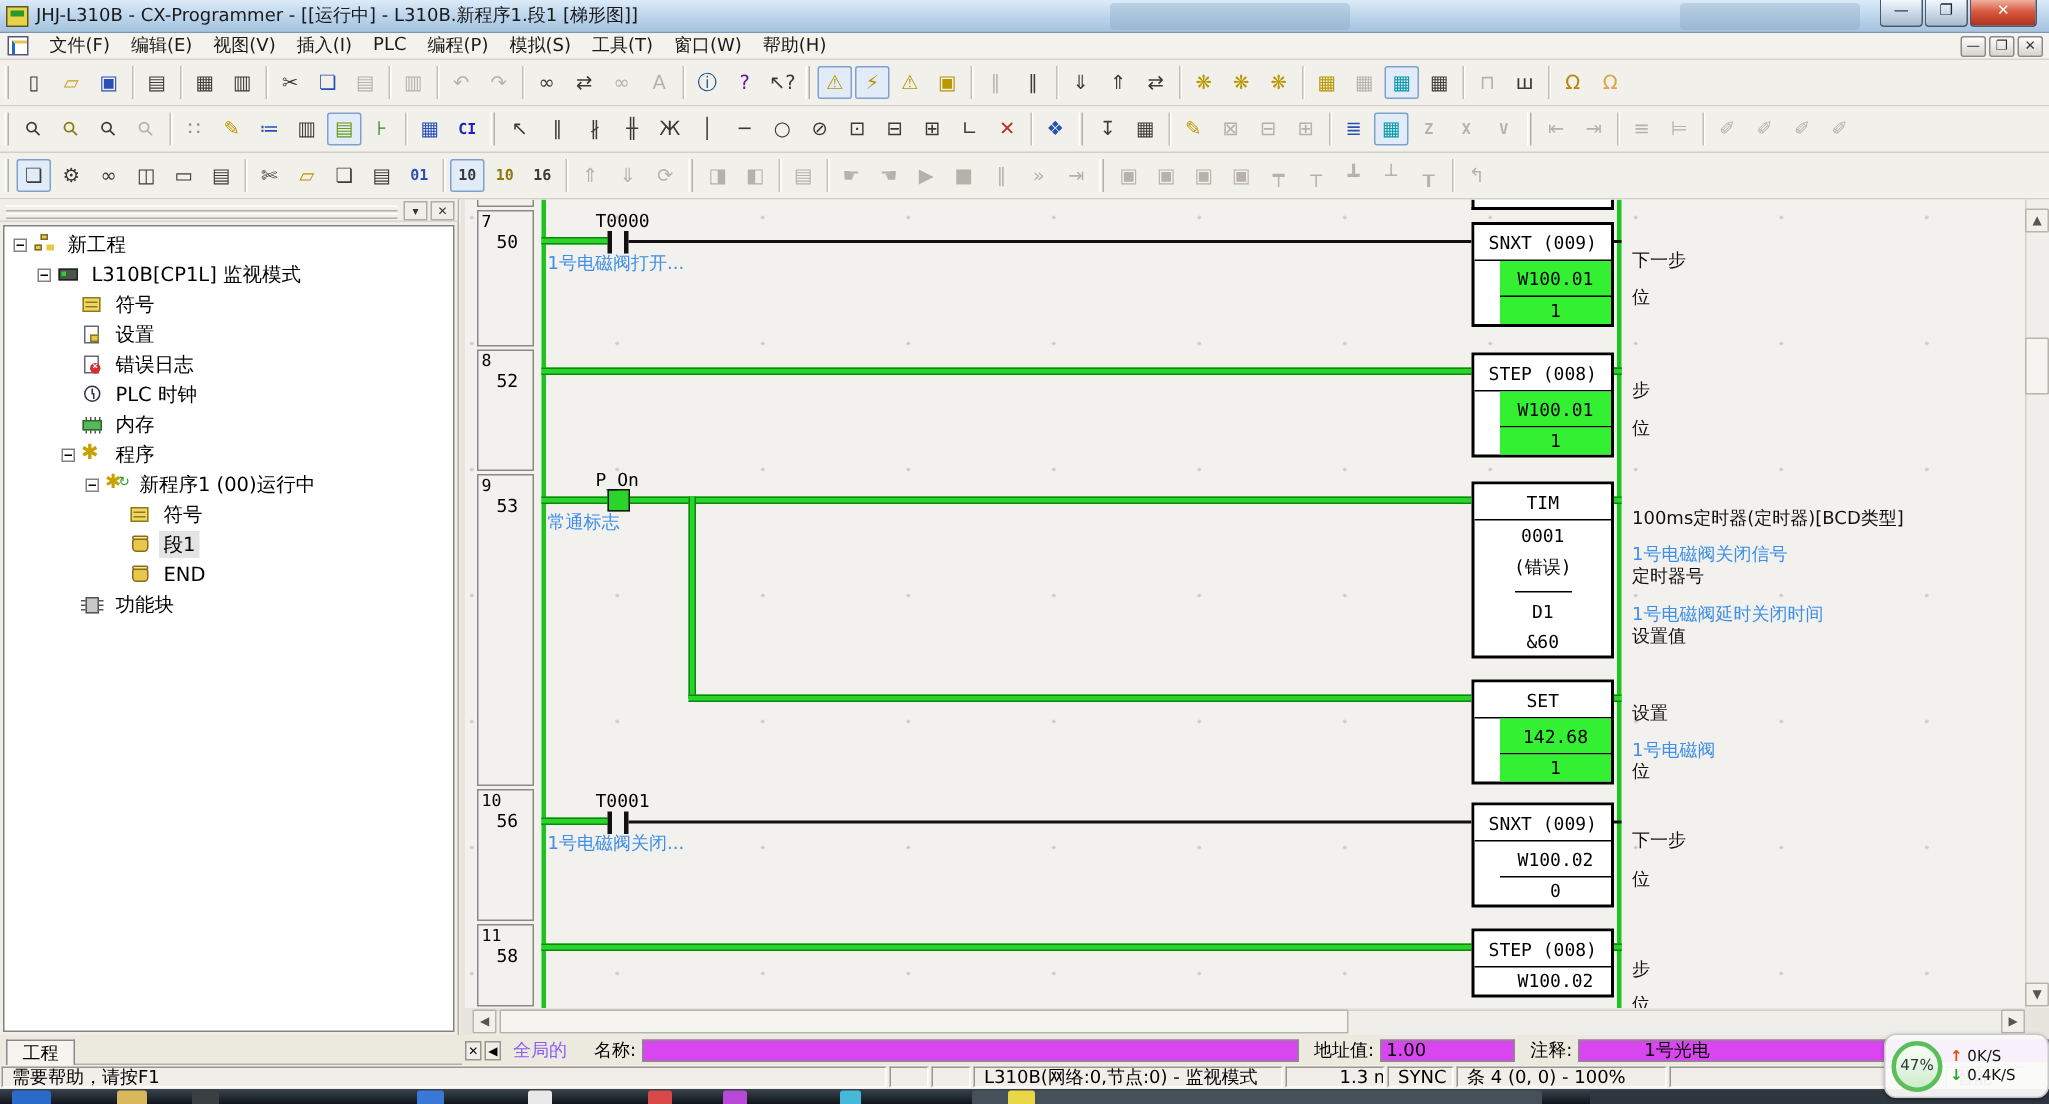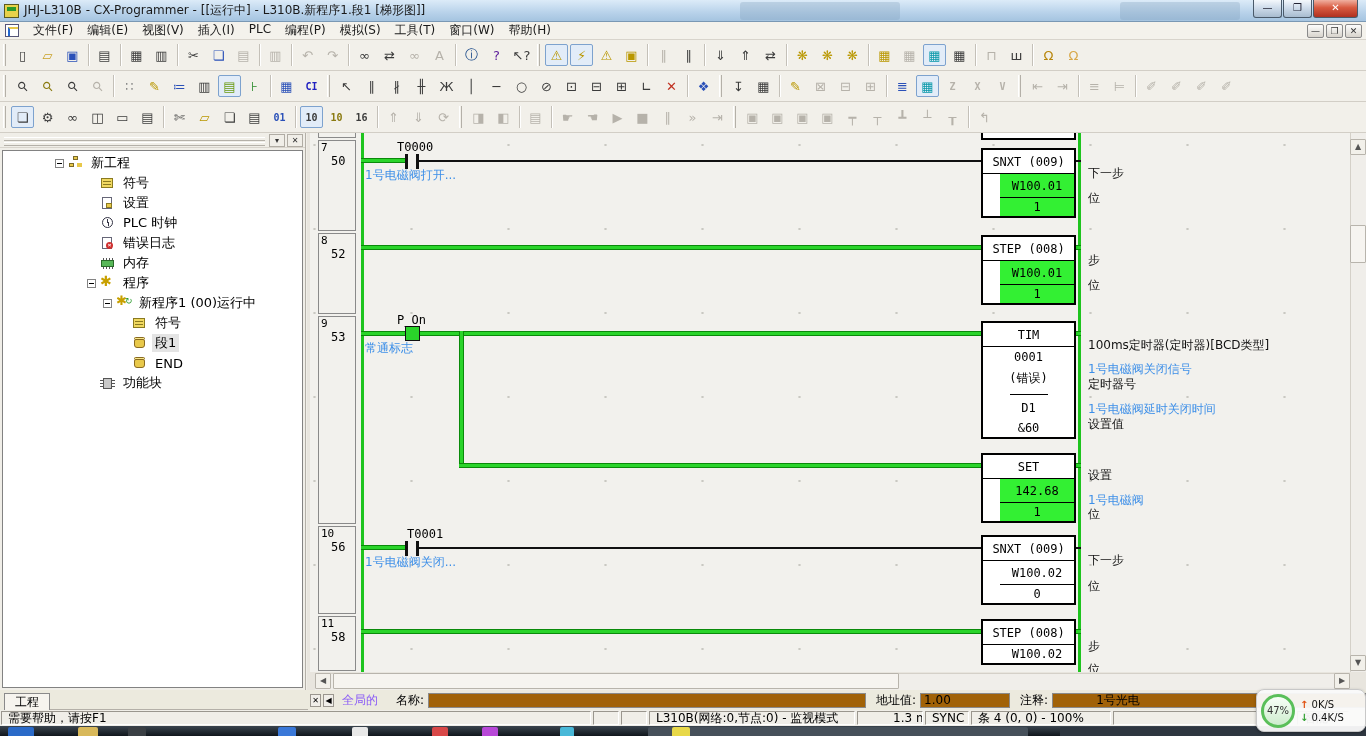--- a/index.html
+++ b/index.html
@@ -42,21 +42,21 @@
   .tb-sep { width:1px; height:22px; background:#c4c0b8; box-shadow:1px 0 0 #ffffff; margin:0 3px; flex:none;}
   .tb-grip { width:3px; height:22px; border-left:1px solid #fff; border-right:1px solid #b4b0a8; margin:0 4px 0 3px; flex:none;}
 
   
   #workspace { position:absolute; left:0; top:133px; width:306px; height:557px; background:#f0eee8; border-right:1px solid #b4b0a8;}
   #ws-head { height:15px; background:#f0eee8; border-bottom:1px solid #d8d4cc; position:relative; }
   #ws-head::before { content:""; position:absolute; left:4px; right:40px; top:4px; height:2px; border-top:1px solid #fff; border-bottom:1px solid #b4b0a8;}
   #ws-head::after { content:""; position:absolute; left:4px; right:40px; top:9px; height:2px; border-top:1px solid #fff; border-bottom:1px solid #b4b0a8;}
   .ws-btn { position:absolute; top:1px; width:16px; height:13px; border:1px solid #b0aca4; background:#f0eee8; font-size:8px; line-height:11px; text-align:center; color:#333;}
   #tree { position:absolute; left:2px; top:17px; right:2px; bottom:2px; background:#ffffff; border:1px solid #828282; overflow:hidden; padding-top:2px;}
-  .tnode { height:20px; display:flex; align-items:center; font-size:13px; color:#000; white-space:nowrap;margin-left:46px; }
+  .tnode { height:20px; display:flex; align-items:center; font-size:13px; color:#000; white-space:nowrap; }
   .texp { width:9px; height:9px; border:1px solid #848484; background:#fff; position:relative; margin-right:4px; flex:none;}
   .texp::after { content:""; position:absolute; left:1px; top:3px; width:5px; height:1px; background:#000; }
   .tspace { width:13px; flex:none; }
   .tlabel { padding:0 3px; }
   .tlabel.sel { background:#e4e4e4; }
   .ti { width:16px; height:14px; position:relative; margin-right:4px; flex:none; }
   .ti i { position:absolute; }
   .ti.proj i.a{left:5px;top:0;width:5px;height:4px;background:#e8c84a;border:1px solid #7a6a2a;}
   .ti.proj i.b{left:1px;top:7px;width:5px;height:4px;background:#e8c84a;border:1px solid #7a6a2a;box-shadow:8px 0 0 #e8c84a;}
   .ti.plc i.a{left:1px;top:3px;width:13px;height:8px;background:#4a564a;border:1px solid #222;}
@@ -115,21 +115,21 @@
 
   
   #bottom-strip { position:absolute; left:0; top:690px; width:1366px; height:20px; background:#eceade; display:flex; align-items:center; }
   #proj-tab { width:46px; height:17px; margin:2px 0 0 4px; background:#f6f4ee; border:1px solid #8a8a8a; border-bottom:none;
     font-size:12px; text-align:center; line-height:16px; color:#000; }
   #tab-rest { flex:1; height:100%; border-bottom:1px solid #b4b0a8; }
   #addr-bar { position:absolute; left:308px; top:690px; width:1058px; height:20px; background:#eceade; display:flex; align-items:center; font-size:12px; color:#000;}
   .mini-btn { width:11px; height:13px; border:1px solid #9a968e; background:#f0eee8; font-size:8px; line-height:11px; text-align:center; margin-left:2px; flex:none;}
   #global-lbl { color:#8b5cf6; margin:0 8px 0 8px; }
   .ylabel { margin:0 4px 0 10px; white-space:nowrap; }
-  .yfield { background:#a16207; border:1px solid #8a8a8a; height:15px; font-size:12px; padding:0 3px; line-height:13px; color:#000; white-space:nowrap; overflow:hidden;}
+  .yfield { background:#d946ef; border:1px solid #8a8a8a; height:15px; font-size:12px; padding:0 3px; line-height:13px; color:#000; white-space:nowrap; overflow:hidden;}
   #f-name { width:438px; } #f-addr { width:90px; } #f-cmt { flex:1; margin-right:0;padding-left:43px; }
 
   
   #statusbar { position:absolute; left:0; top:710px; width:1366px; height:16px; background:#f0eee8; display:flex; font-size:12px; color:#000; }
   .seg { border:1px solid; border-color:#9a968e #ffffff #ffffff #9a968e; height:14px; margin:1px 1px 0 1px; padding:0 6px;
     line-height:12px; white-space:nowrap; overflow:hidden; }
 
   
   #taskbar { position:absolute; left:0; top:726px; width:1366px; height:10px; background:linear-gradient(#3a444e,#10161c); overflow:hidden;}
   .tk { position:absolute; top:1px; height:9px; border-radius:2px 2px 0 0; }
@@ -595,51 +595,59 @@
     </div>
     <div id="tree">
         <div class="tnode" style="padding-left: 6px;">
           <div class="texp"></div>
           <div class="ti proj">
             <i class="a"></i>
             <i class="b"></i>
           </div>
           <span class="tlabel">新工程</span>
         </div>
+        <div class="tnode" style="padding-left: 22px;">
+          <div class="texp"></div>
+          <div class="ti plc">
+            <i class="a"></i>
+            <i class="b"></i>
+          </div>
+          <span class="tlabel">L310B[CP1L] 监视模式</span>
+        </div>
         <div class="tnode" style="padding-left: 38px;">
           <div class="tspace"></div>
           <div class="ti sym">
             <i class="a"></i>
             <i class="b"></i>
           </div>
           <span class="tlabel">符号</span>
         </div>
         <div class="tnode" style="padding-left: 38px;">
           <div class="tspace"></div>
           <div class="ti set">
             <i class="a"></i>
             <i class="b"></i>
           </div>
           <span class="tlabel">设置</span>
         </div>
         <div class="tnode" style="padding-left: 38px;">
           <div class="tspace"></div>
-          <div class="ti clk">
-            <i class="a"></i>
-            <i class="b"></i>
-          </div>
-          <span class="tlabel">PLC 时钟</span>
+          <div class="ti err">
+            <i class="a"></i>
+            <i class="b">×</i>
+          </div>
+          <span class="tlabel">错误日志</span>
         </div>
         <div class="tnode" style="padding-left: 38px;">
           <div class="tspace"></div>
-          <div class="ti err">
-            <i class="a"></i>
-            <i class="b">×</i>
-          </div>
-          <span class="tlabel">错误日志</span>
+          <div class="ti clk">
+            <i class="a"></i>
+            <i class="b"></i>
+          </div>
+          <span class="tlabel">PLC 时钟</span>
         </div>
         <div class="tnode" style="padding-left: 38px;">
           <div class="tspace"></div>
           <div class="ti mem">
             <i class="a"></i>
             <i class="b"></i>
           </div>
           <span class="tlabel">内存</span>
         </div>
         <div class="tnode" style="padding-left: 38px;">
@@ -767,21 +775,21 @@
         <div class="bcomment b" style="left: 778px; top: 359px;">1号电磁阀</div>
         <div class="bcomment k" style="left: 778px; top: 373px;">位</div>
         <div class="mcell" style="top: 393px; height: 88px;">
           <div class="mnum">10</div>
           <div class="mstep">56</div>
         </div>
         <div class="wire-g" style="left: 51px; top: 412px; width: 44px;"></div>
         <div class="wire-k" style="left: 109px; top: 414px; width: 562px;"></div>
         <div class="contact-bar" style="left: 95px; top: 408px;"></div>
         <div class="contact-bar" style="left: 106px; top: 408px;"></div>
-        <div class="clabel" style="left: 97px; top: 394px;">T0001</div>
+        <div class="clabel" style="left: 87px; top: 394px;">T0001</div>
         <div class="ccomment" style="left: 55px; top: 421px;">1号电磁阀关闭...</div>
         <div class="blk" style="left: 671px; top: 402px;">
           <div class="blk-h">SNXT (009)</div>
           <div class="blk-row">W100.02</div>
           <div class="blk-row">0</div>
         </div>
         <div class="wire-k" style="left: 766px; top: 414px; width: 5px;"></div>
         <div class="bcomment k" style="left: 778px; top: 419px;">下一步</div>
         <div class="bcomment k" style="left: 778px; top: 445px;">位</div>
         <div class="mcell" style="top: 483px; height: 55px;">

